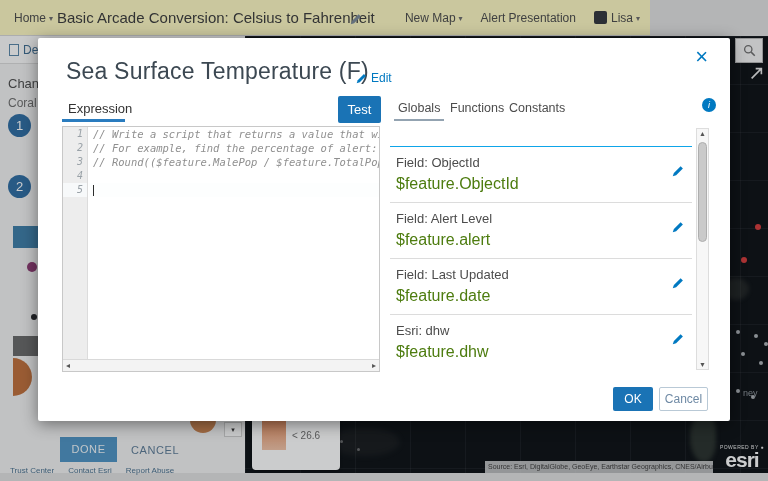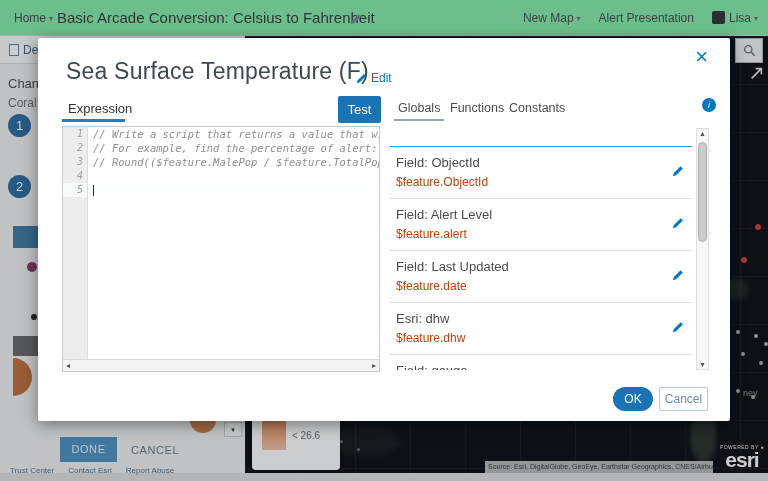--- a/index.html
+++ b/index.html
@@ -1,20 +1,20 @@
 <!DOCTYPE html>
 <html><head>
 <meta charset="utf-8">
 <style>
   * { margin:0; padding:0; box-sizing:border-box; }
   body { font-family:"Liberation Sans", sans-serif; background:#888; }
   .screen { position:relative; width:768px; height:481px; background:#e2e2e2; overflow:hidden; margin:0 auto; }
 
   
-  .topbar { position:absolute; left:0; top:0; width:768px; height:36px; background:#86efac; border-bottom:1px solid #d8d8d8; }
+  .topbar { position:absolute; left:0; top:0; width:650px; height:36px; background:#fef9c3; border-bottom:1px solid #d8d8d8; }
   .home { position:absolute; left:14px; top:11px; font-size:12px; color:#4c4c4c; cursor:pointer; }
   .doc-title { position:absolute; left:57px; top:9px; font-size:15px; color:#3c3c3c; }
   .title-pencil { position:absolute; left:350px; top:11px; }
   .tb-right { position:absolute; right:10px; top:11px; font-size:12px; color:#4c4c4c; display:flex; gap:18px; align-items:center; }
   .caret { font-size:8px; color:#6e6e6e; margin-left:3px; vertical-align:1px; }
   .avatar { display:inline-block; width:13px; height:13px; background:#33373d; border-radius:2px; margin-right:4px; vertical-align:-2px; }
 
   
   .sidebar { position:absolute; left:0; top:36px; width:245px; height:437px; background:#f3f3f3; }
   .sb-toolbar { position:absolute; left:0; top:0; width:245px; height:28px; background:#fbfbfb; border-bottom:1px solid #dcdcdc; }
@@ -88,29 +88,29 @@
   
   .rtab { position:absolute; top:63px; font-size:12.5px; color:#4c4c4c; cursor:pointer; }
   .rtab.g { left:360px; } .rtab.f { left:412px; } .rtab.c { left:471px; }
   .globals-underline { position:absolute; left:356px; top:81px; width:50px; height:2px; background:#93a3b1; }
   .info-ic { position:absolute; left:664px; top:60px; width:14px; height:14px; border-radius:50%; background:#0079c1; color:#fff; font-size:9px; font-style:italic; text-align:center; line-height:14px; cursor:pointer; }
 
   .field-list { position:absolute; left:352px; top:90px; width:302px; height:242px; overflow:hidden; padding-top:18px; }
   .field-item { position:relative; border-bottom:1px solid #dcdcdc; padding:8px 30px 9px 6px; }
   .field-item:first-child { border-top:1px solid #0ea5e9; }
   .f-label { font-size:13px; color:#4c4c4c; }
-  .f-ref { font-size:12px; color:#c2410c; margin-top:5px; cursor:pointer; }
+  .f-ref { font-size:16px; color:#4d7c0f; margin-top:5px; cursor:pointer; }
   .f-pencil { position:absolute; right:8px; top:16px; cursor:pointer; }
 
   .vscroll { position:absolute; left:658px; top:90px; width:13px; height:242px; background:#f7f7f7; border:1px solid #ddd; }
   .vs-arrow { position:absolute; left:0; width:11px; text-align:center; font-size:7px; color:#555; cursor:pointer; }
   .vs-arrow.u { top:1px; } .vs-arrow.d { bottom:1px; }
   .vs-thumb { position:absolute; left:1px; top:13px; width:9px; height:100px; background:#cacaca; border:1px solid #aeaeae; border-radius:5px; cursor:grab; }
 
-  .ok-btn { position:absolute; left:575px; top:349px; width:40px; height:24px; background:#1a73b5; color:#fff; font-size:12px; border:none; border-radius:12px; line-height:24px; text-align:center; cursor:pointer; }
+  .ok-btn { position:absolute; left:575px; top:349px; width:40px; height:24px; background:#1a73b5; color:#fff; font-size:12px; border:none; border-radius:2px; line-height:24px; text-align:center; cursor:pointer; }
   .cancel-btn { position:absolute; left:621px; top:349px; width:49px; height:24px; background:#fff; color:#6f8aa5; font-size:12px; border:1px solid #b9c9d6; border-radius:2px; line-height:22px; text-align:center; cursor:pointer; }
 </style>
 </head>
 <body>
 
 <div class="screen">
 
   <div class="topbar">
     <span class="home"><span>Home</span><span class="caret">▾</span></span>
     <span class="doc-title">Basic Arcade Conversion: Celsius to Fahrenheit</span>

